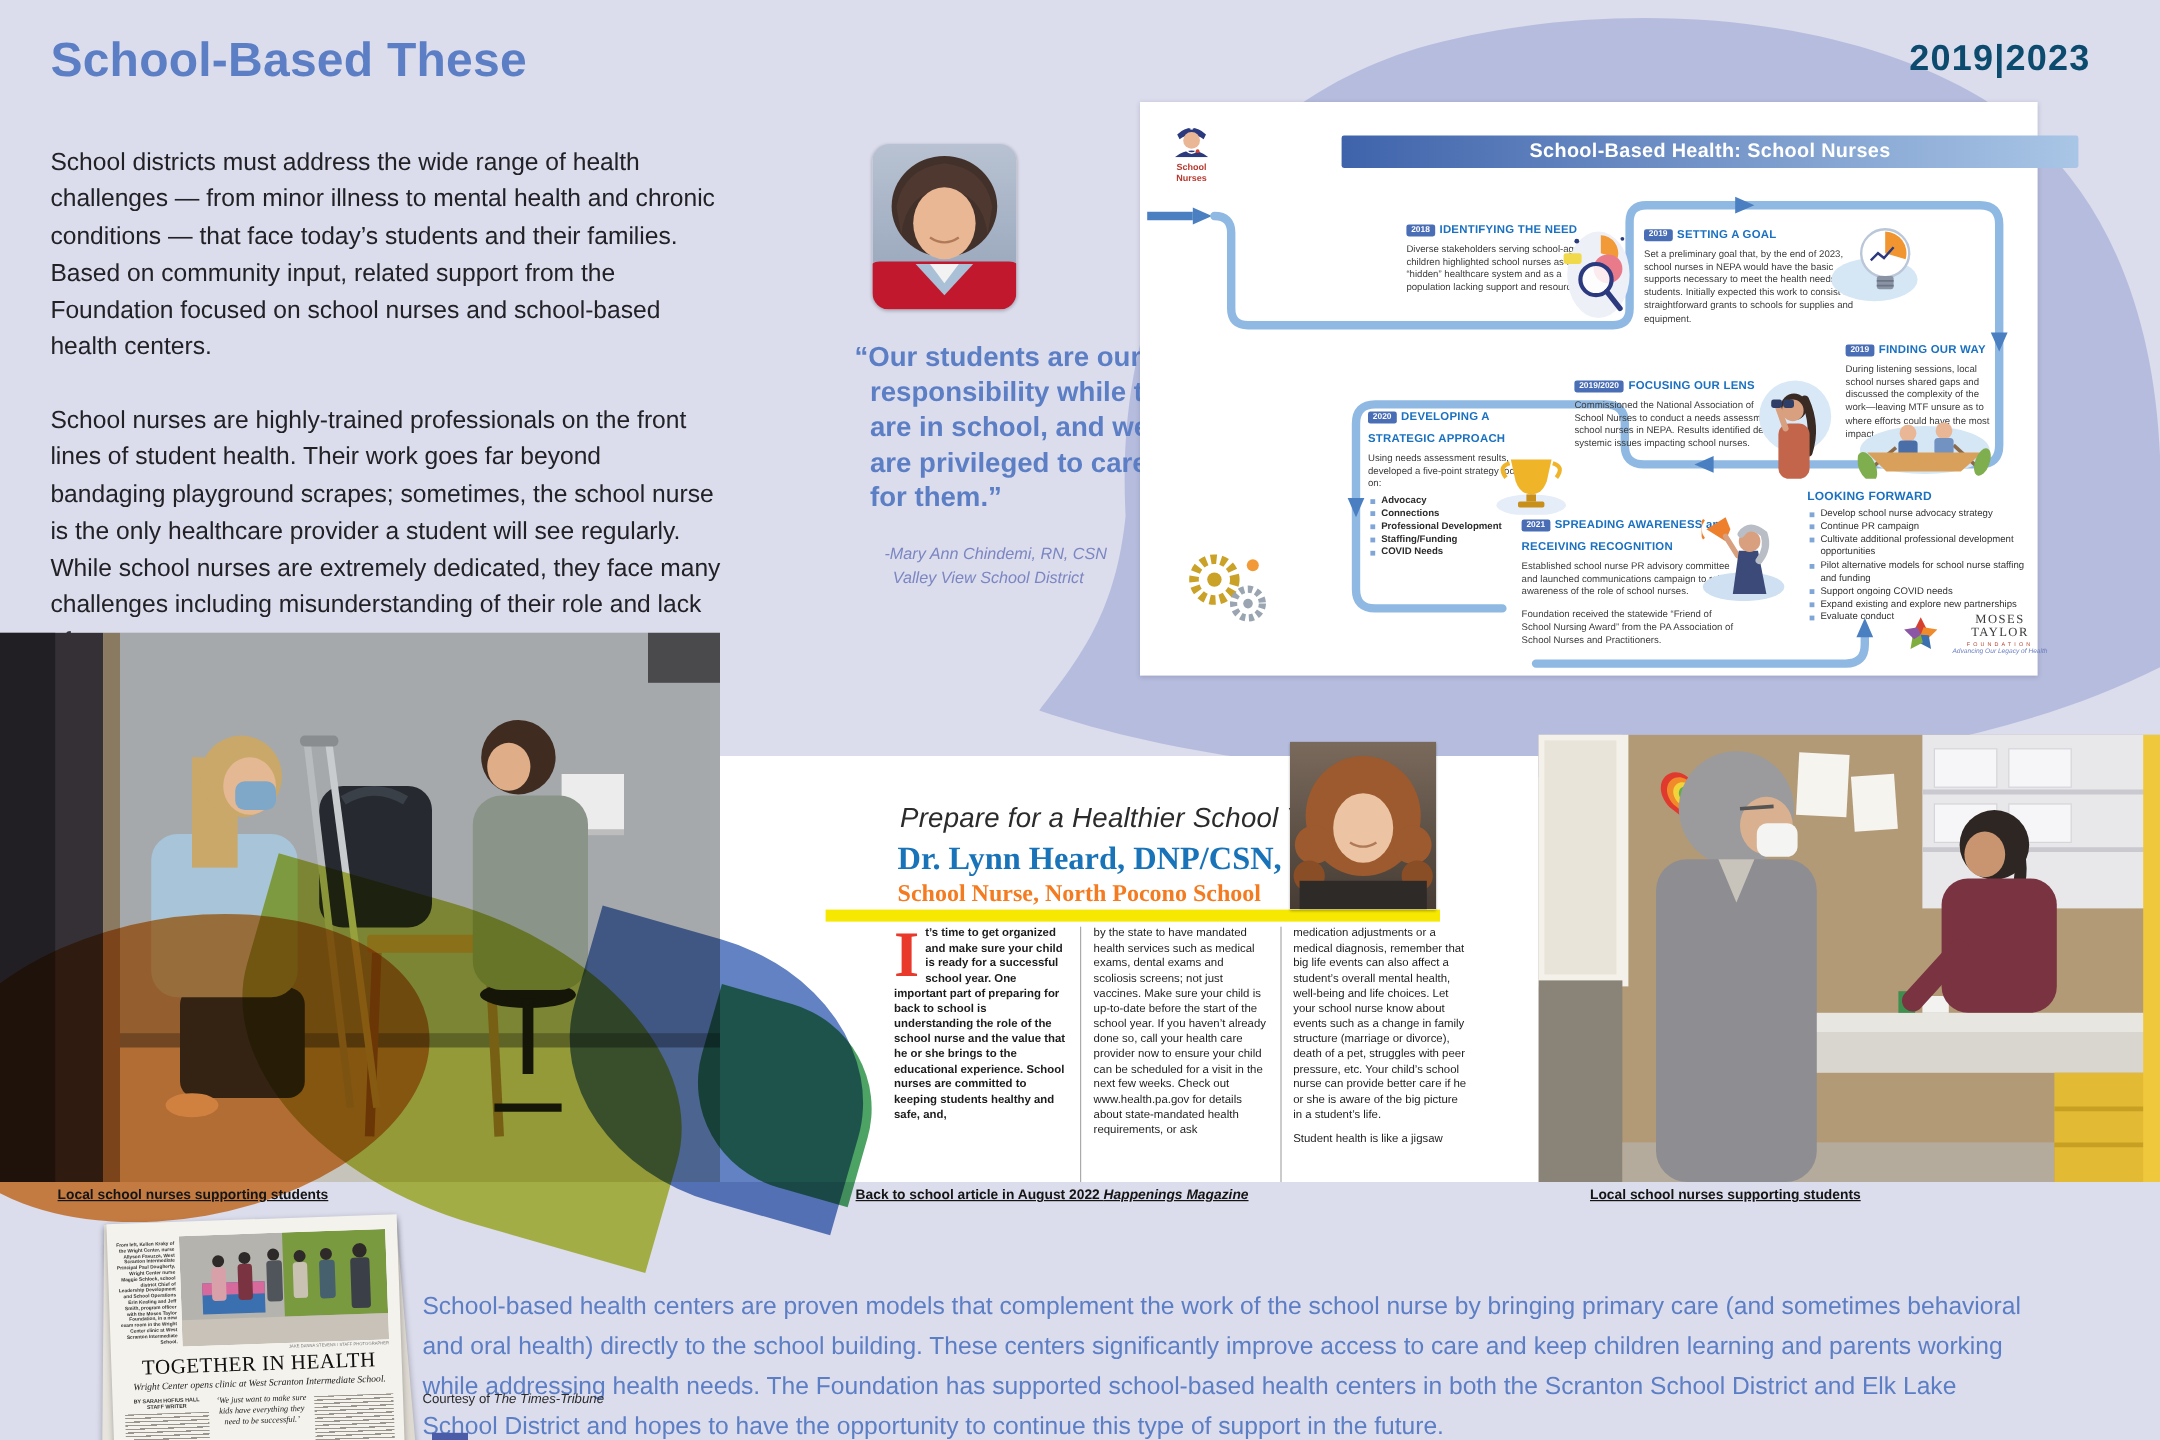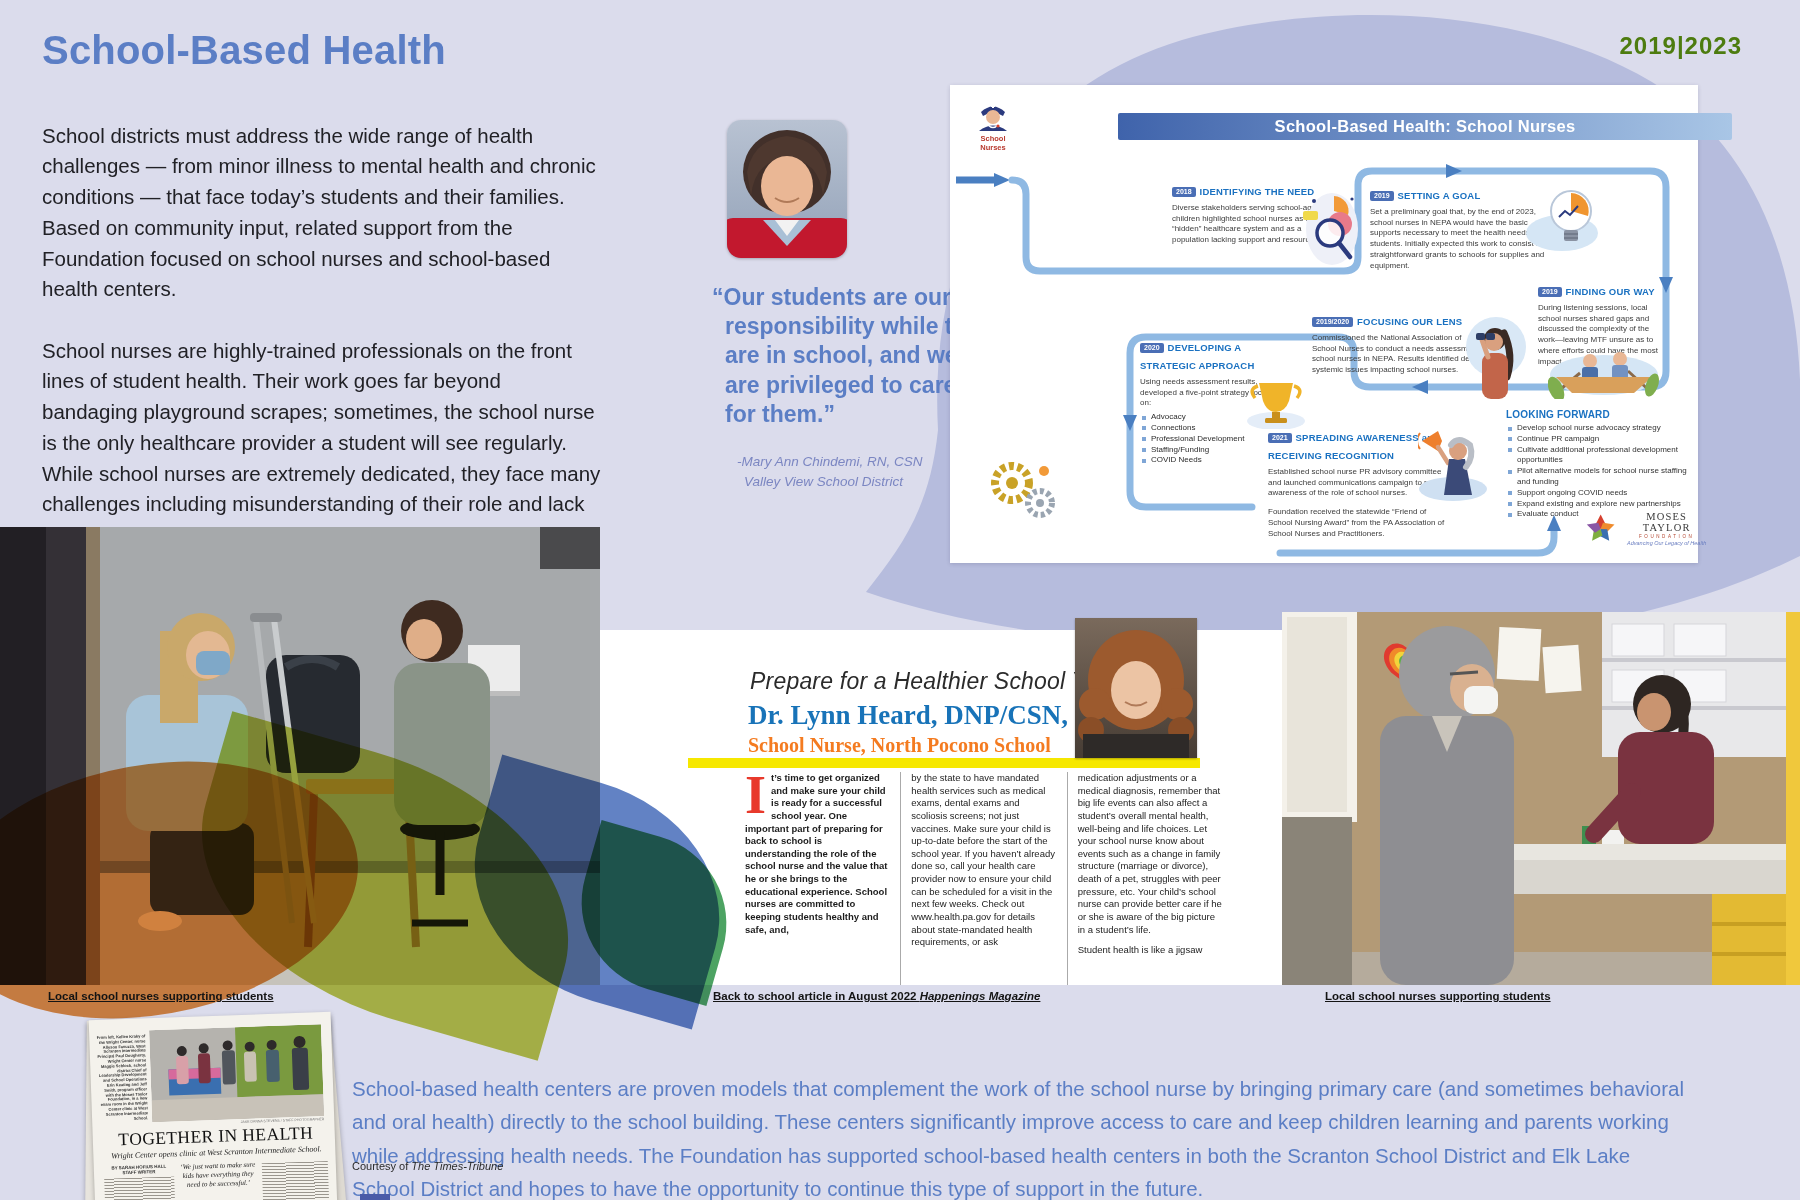--- a/index.html
+++ b/index.html
@@ -2,21 +2,21 @@
 <html><head>
 <meta charset="utf-8">
 <style>
   html,body{margin:0;padding:0;}
   .page{position:relative;width:1800px;height:1200px;background:#dbdcec;overflow:hidden;
         font-family:"Liberation Sans",sans-serif;color:#222;}
   .abs{position:absolute;}
 
   
   .page-title{left:42px;top:28px;font-size:40px;font-weight:bold;color:#5b7ec5;letter-spacing:.2px;}
-  .years{right:58px;top:32px;font-size:24px;font-weight:bold;color:#4d7c0f;letter-spacing:1px;}
+  .years{right:58px;top:32px;font-size:30px;font-weight:bold;color:#0c4a6e;letter-spacing:1px;}
   .intro-para{left:42px;width:560px;font-size:20.5px;line-height:1.5;color:#212126;}
   .p1{top:100px;}
   .p2{top:315px;}
 
   
   .headshot{left:727px;top:120px;width:120px;height:138px;border-radius:14px;overflow:hidden;
             box-shadow:0 1px 3px rgba(0,0,0,.25);}
   .quote{left:712px;top:283px;width:268px;font-size:23px;font-weight:bold;color:#5b7ec5;
          line-height:1.27;padding-left:13px;text-indent:-13px;}
   .quote-attr{left:737px;top:452px;font-size:13.5px;font-style:italic;color:#7b86c2;line-height:1.5;}
@@ -36,21 +36,21 @@
   .sn-label{font-size:7.5px;font-weight:bold;color:#b8392e;line-height:1.15;}
   .ig-block{position:absolute;}
   .ig-badge{display:inline-block;background:#4a6eb5;color:#fff;font-size:7px;font-weight:bold;
             padding:1.5px 4px;border-radius:2px;vertical-align:1px;margin-right:4px;}
   .ig-head{display:inline;color:#1a71c1;font-weight:bold;font-size:9.5px;letter-spacing:.2px;line-height:1.25;margin-top:43px;}
   .ig-body{font-size:8px;line-height:1.34;color:#3c3c3c;margin-top:4px;}
   .ig-body + .ig-body{margin-top:8px;}
   .ig-list{list-style:none;margin:3px 0 0 0;padding:0;}
   .ig-list li{position:relative;padding-left:11px;font-size:8px;line-height:1.35;color:#333;}
   .ig-list li::before{content:"";position:absolute;left:2px;top:3.5px;width:4px;height:4px;background:#7fa6d6;}
-  .ig-list.bold li{font-weight:normal;color:#2b2b2b;}
+  .ig-list.bold li{font-weight:bold;color:#2b2b2b;}
   .lf-head{color:#1a71c1;font-weight:bold;font-size:10px;letter-spacing:.2px;}
   .flow-svg{left:0;top:0;width:748px;height:478px;}
   .ill{position:absolute;}
 
   .mt-logo{left:634px;top:426px;width:128px;display:flex;align-items:center;gap:4px;}
   .mt-text{text-align:center;}
   .mt-name{font-family:"Liberation Serif",serif;font-size:10.5px;letter-spacing:1.2px;color:#3a3a3a;}
   .mt-found{font-size:4.5px;letter-spacing:2.6px;color:#b3442e;margin-top:1px;}
   .mt-tag{font-size:5.5px;font-style:italic;color:#6a7ec0;margin-top:1px;}
 
@@ -116,21 +116,21 @@
 </head>
 <body>
 
 <div class="page">
 
   <svg class="abs blob-svg" viewBox="0 0 1800 1200">
     <path d="M938 430 C928 240 1012 92 1182 40 C1322 0 1522 4 1652 82 C1762 150 1806 282 1800 432
              L1800 556 C1688 612 1545 640 1370 646 C1150 653 990 634 866 592 C902 546 930 508 938 430 Z" fill="#b6bcdd"></path>
   </svg>
 
-  <div class="abs page-title">School-Based Health</div>
+  <div class="abs page-title">School-Based These</div>
   <div class="abs years">2019|2023</div>
 
   <p class="abs intro-para p1">School districts must address the wide range of health challenges — from minor illness to mental health and chronic conditions — that face today’s students and their families. Based on community input, related support from the Foundation focused on school nurses and school-based health centers.</p>
   <p class="abs intro-para p2">School nurses are highly-trained professionals on the front lines of student health. Their work goes far beyond bandaging playground scrapes; sometimes, the school nurse is the only healthcare provider a student will see regularly. While school nurses are extremely dedicated, they face many challenges including misunderstanding of their role and lack of resources.</p>
 
   <div class="abs headshot">
     <svg width="120" height="138" viewBox="0 0 120 138">
       <defs>
           <linearGradient id="hbg" x1="0" y1="0" x2="0" y2="1">
         <stop offset="0" stop-color="#b8c2d2"></stop>

